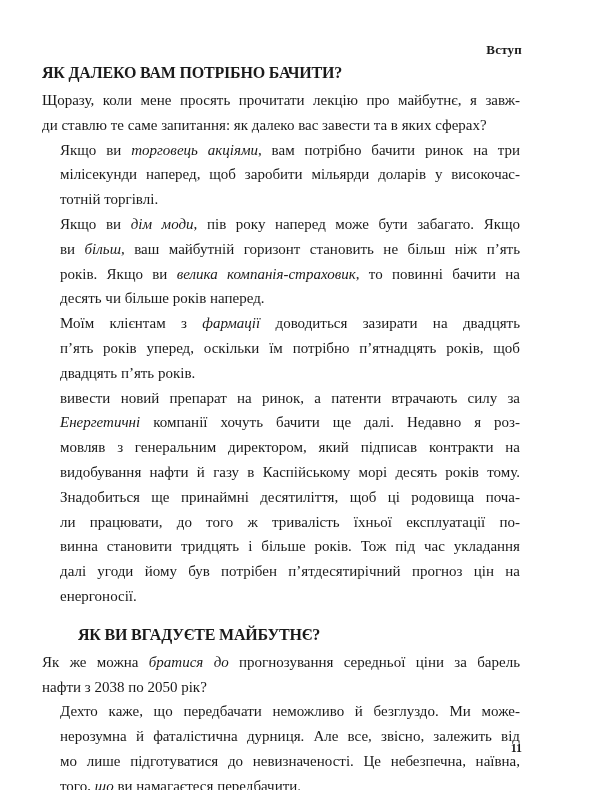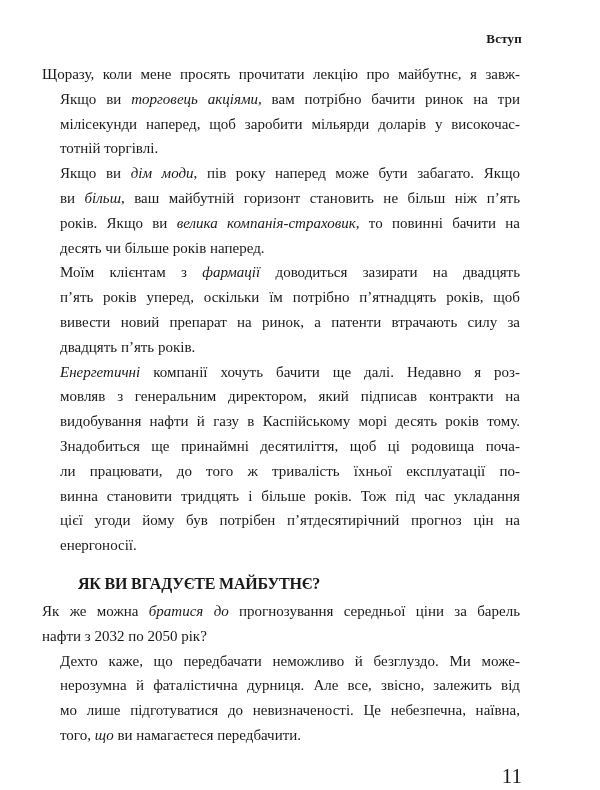--- a/index.html
+++ b/index.html
@@ -1,74 +1,76 @@
 <!DOCTYPE html>
 <html><head>
 <meta charset="utf-8">
 <style>
   html, body { margin: 0; padding: 0; background: #ffffff; }
   body { width: 600px; height: 790px; position: relative; overflow: hidden;
          font-family: "Liberation Serif", "DejaVu Serif", serif; color: #1a1a1a; }
-  .running-head { position: absolute; top: 31px; right: 78px; font-weight: bold; font-size: 13px; letter-spacing: 0.2px; }
+  .running-head { position: absolute; top: 42px; right: 78px; font-weight: bold; font-size: 13px; letter-spacing: 0.2px; }
   .page-body { position: absolute; left: 42px; top: 62px; width: 478px; }
   .section-title { font-weight: bold; font-size: 16px; margin: 0; line-height: 22px; letter-spacing: -0.2px; }
   .sec1-title { margin-bottom: 4px; }
   .sec2-title { margin-top: 15px; margin-bottom: 4px; margin-left: 36px; }
   p { margin: 0; font-size: 15px; line-height: 24.8px; text-align: justify; }
   p.indent { text-indent: 18px; }
   .line { display: block; text-align: justify; text-align-last: justify; white-space: nowrap; }
   .line.last { text-align-last: left; }
   em { font-style: italic; }
-  .page-number { position: absolute; top: 764px; right: 78px; font-weight: normal; font-size: 21px; }
+  .page-number { position: absolute; top: 741px; right: 78px; font-weight: bold; font-size: 12px; }
 </style>
 </head>
 <body>
 
 <div>
   <div class="running-head">Вступ</div>
 
   <div class="page-body">
+    <h2 class="section-title sec1-title">ЯК ДАЛЕКО ВАМ ПОТРІБНО БАЧИТИ?</h2>
     <div>
         <p>
           <span class="line"><span>Щоразу, коли мене просять прочитати лекцію про майбутнє, я завж-</span></span>
+          <span class="line last"><span>ди ставлю те саме запитання: як далеко вас завести та в яких сферах?</span></span>
         </p>
         <p class="indent">
           <span class="line" style="text-indent: 18px;"><span>Якщо ви </span><em>торговець акціями</em><span>, вам потрібно бачити ринок на три</span></span>
           <span class="line"><span>мілісекунди наперед, щоб заробити мільярди доларів у високочас-</span></span>
           <span class="line last"><span>тотній торгівлі.</span></span>
         </p>
         <p class="indent">
           <span class="line" style="text-indent: 18px;"><span>Якщо ви </span><em>дім моди</em><span>, пів року наперед може бути забагато. Якщо</span></span>
           <span class="line"><span>ви </span><em>більш</em><span>, ваш майбутній горизонт становить не більш ніж п’ять</span></span>
           <span class="line"><span>років. Якщо ви </span><em>велика компанія-страховик</em><span>, то повинні бачити на</span></span>
           <span class="line last"><span>десять чи більше років наперед.</span></span>
         </p>
         <p class="indent">
           <span class="line" style="text-indent: 18px;"><span>Моїм клієнтам з </span><em>фармації</em><span> доводиться зазирати на двадцять</span></span>
           <span class="line"><span>п’ять років уперед, оскільки їм потрібно п’ятнадцять років, щоб</span></span>
+          <span class="line last"><span>двадцять п’ять років.</span></span>
           <span class="line"><span>вивести новий препарат на ринок, а патенти втрачають силу за</span></span>
-          <span class="line last"><span>двадцять п’ять років.</span></span>
         </p>
         <p class="indent">
           <span class="line" style="text-indent: 18px;"><span></span><em>Енергетичні</em><span> компанії хочуть бачити ще далі. Недавно я роз-</span></span>
           <span class="line"><span>мовляв з генеральним директором, який підписав контракти на</span></span>
           <span class="line"><span>видобування нафти й газу в Каспійському морі десять років тому.</span></span>
           <span class="line"><span>Знадобиться ще принаймні десятиліття, щоб ці родовища поча-</span></span>
           <span class="line"><span>ли працювати, до того ж тривалість їхньої експлуатації по-</span></span>
           <span class="line"><span>винна становити тридцять і більше років. Тож під час укладання</span></span>
-          <span class="line"><span>цієї угоди йому був потрібен п’ятдесятирічний прогноз цін на</span></span>
+          <span class="line"><span>далі угоди йому був потрібен п’ятдесятирічний прогноз цін на</span></span>
           <span class="line last"><span>енергоносії.</span></span>
         </p>
       </div>
 
     <h2 class="section-title sec2-title">ЯК ВИ ВГАДУЄТЕ МАЙБУТНЄ?</h2>
     <div>
         <p>
           <span class="line"><span>Як же можна </span><em>братися до</em><span> прогнозування середньої ціни за барель</span></span>
-          <span class="line last"><span>нафти з 2032 по 2050 рік?</span></span>
+          <span class="line last"><span>нафти з 2038 по 2050 рік?</span></span>
         </p>
         <p class="indent">
           <span class="line" style="text-indent: 18px;"><span>Дехто каже, що передбачати неможливо й безглуздо. Ми може-</span></span>
           <span class="line"><span>нерозумна й фаталістична дурниця. Але все, звісно, залежить від</span></span>
           <span class="line"><span>мо лише підготуватися до невизначеності. Це небезпечна, наївна,</span></span>
           <span class="line last"><span>того, </span><em>що</em><span> ви намагаєтеся передбачити.</span></span>
         </p>
       </div>
   </div>
 

